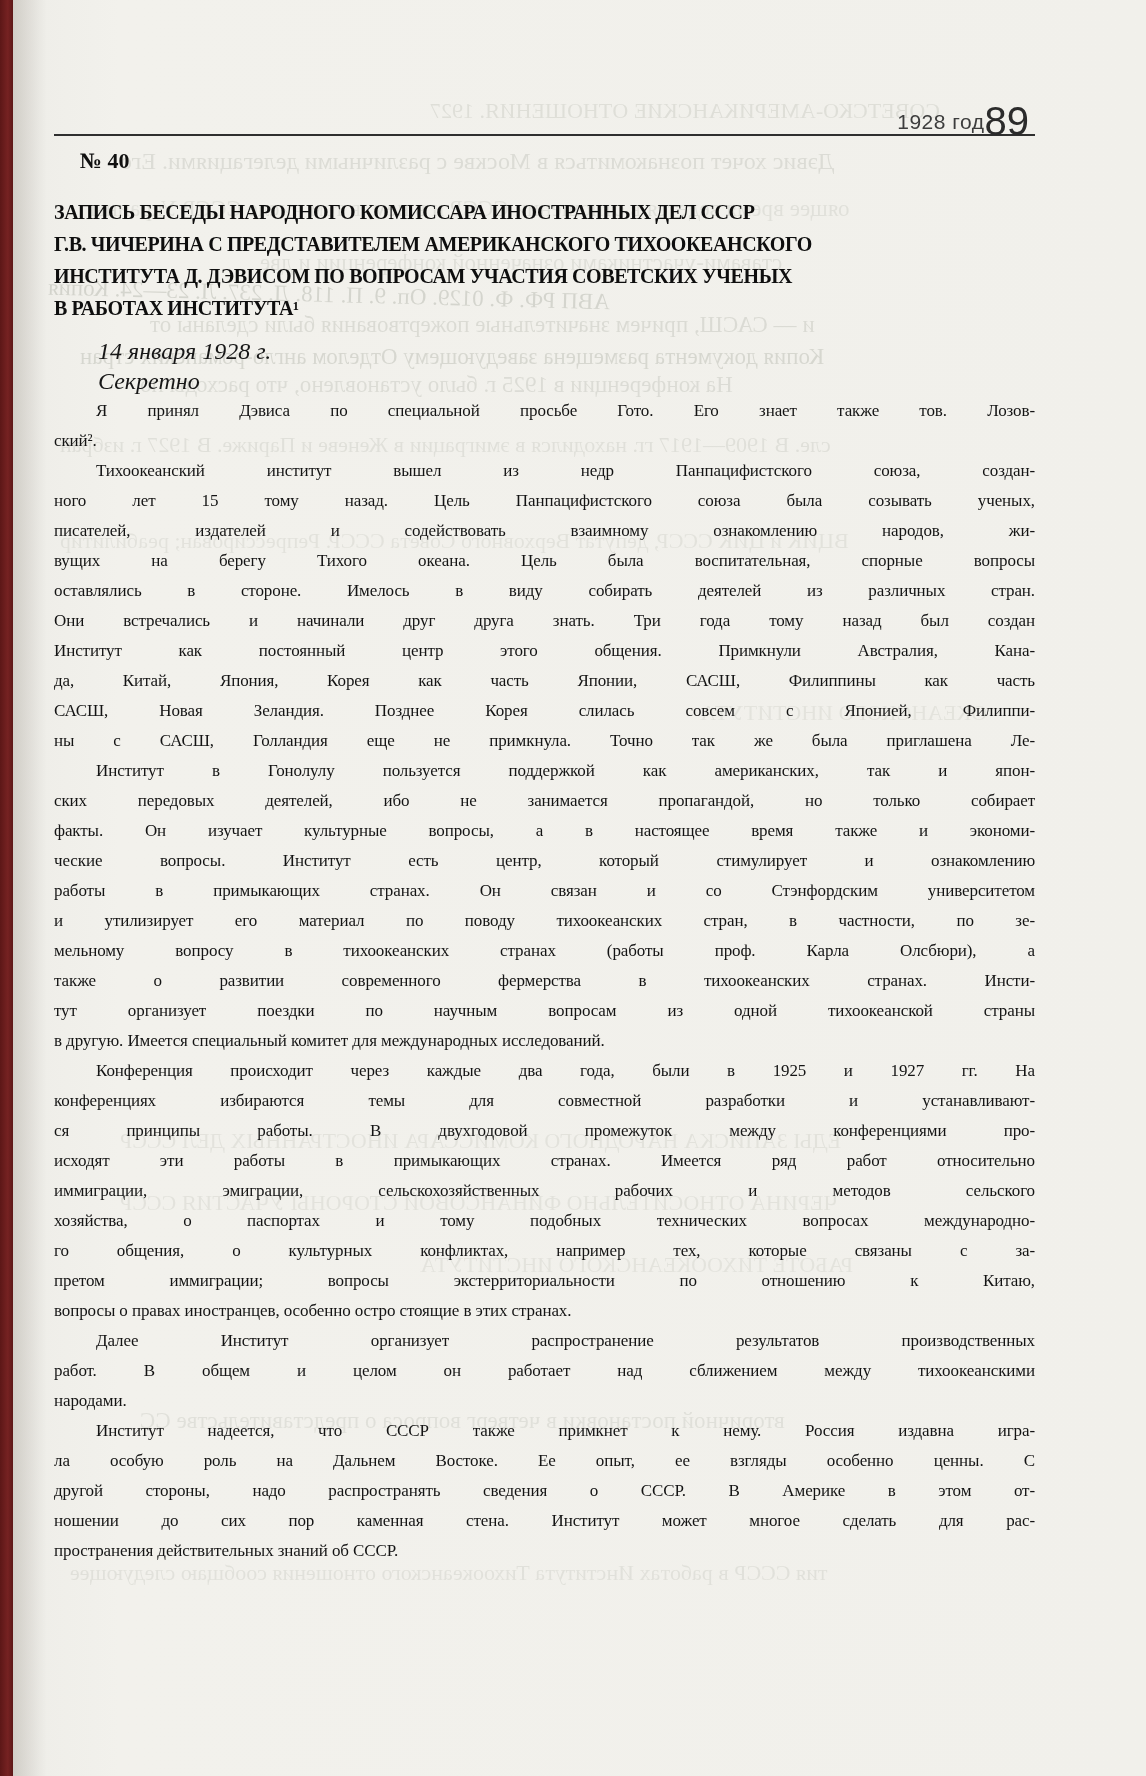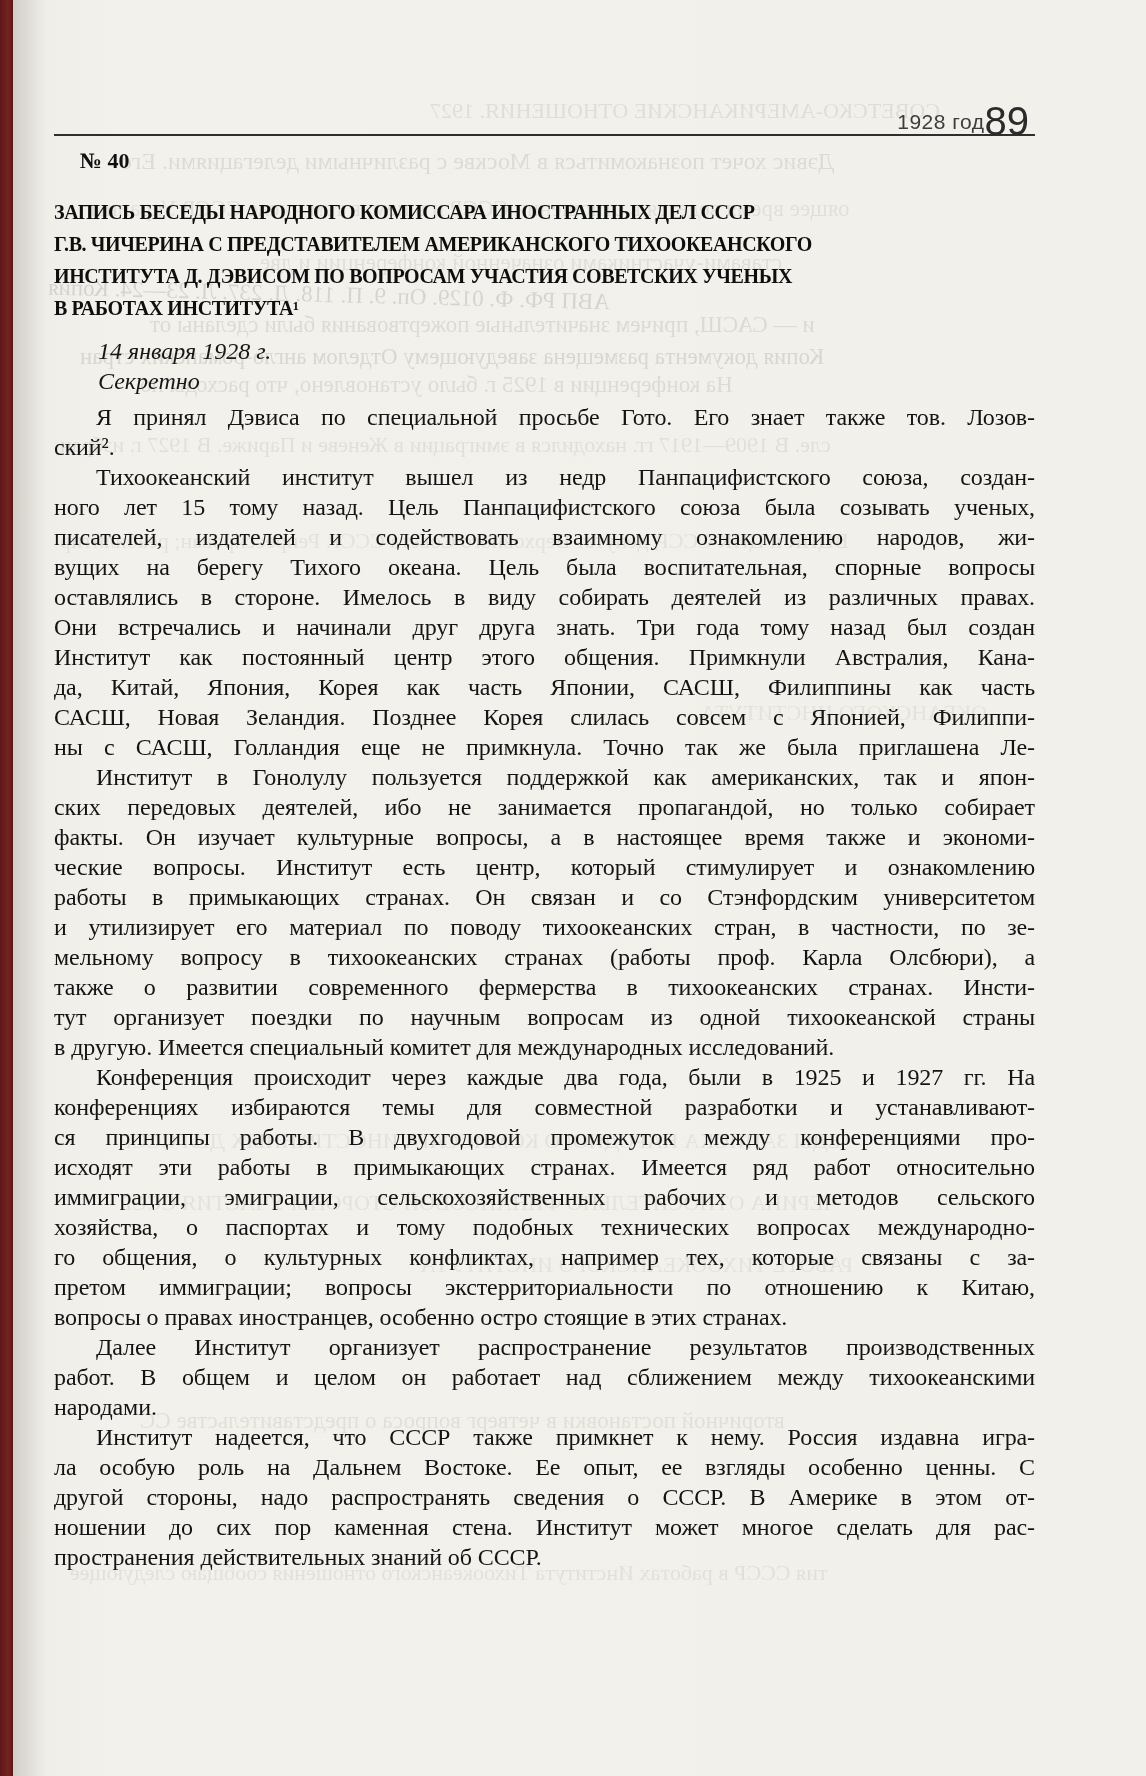--- a/index.html
+++ b/index.html
@@ -59,21 +59,21 @@
     margin-top:22px;
     font-size:20px; font-weight:bold; color:#0e0e0e;
     letter-spacing:-0.4px;
   }
   .doc-title .t-line { line-height:32px; white-space:nowrap; }
   .doc-date, .doc-classification {
     font-style:italic; font-size:24px; line-height:30px;
     padding-left:44px; color:#171717;
   }
   .doc-date { margin-top:12px; }
-  .doc-body { margin-top:6px; font-size:24px; color:#141414; }
+  .doc-body { margin-top:0; font-size:17px; color:#141414; }
   .para { margin:0; }
   .line {
     height:30px; line-height:30px;
     text-align:justify; text-align-last:justify;
     overflow:hidden;
     letter-spacing:-0.1px;
   }
   .line.first { padding-left:42px; }
   .line.pl { text-align-last:left;font-family:Liberation Serif, serif; }
 </style>
@@ -125,21 +125,21 @@
     <div class="doc-body" id="doc-body">
         <div class="para">
           <div class="line first">Я принял Дэвиса по специальной просьбе Гото. Его знает также тов. Лозов-</div>
           <div class="line pl">ский².</div>
         </div>
         <div class="para">
           <div class="line first">Тихоокеанский институт вышел из недр Панпацифистского союза, создан-</div>
           <div class="line">ного лет 15 тому назад. Цель Панпацифистского союза была созывать ученых,</div>
           <div class="line">писателей, издателей и содействовать взаимному ознакомлению народов, жи-</div>
           <div class="line">вущих на берегу Тихого океана. Цель была воспитательная, спорные вопросы</div>
-          <div class="line">оставлялись в стороне. Имелось в виду собирать деятелей из различных правах.</div>
+          <div class="line">оставлялись в стороне. Имелось в виду собирать деятелей из различных стран.</div>
           <div class="line">Они встречались и начинали друг друга знать. Три года тому назад был создан</div>
           <div class="line">Институт как постоянный центр этого общения. Примкнули Австралия, Кана-</div>
           <div class="line">да, Китай, Япония, Корея как часть Японии, САСШ, Филиппины как часть</div>
           <div class="line">САСШ, Новая Зеландия. Позднее Корея слилась совсем с Японией, Филиппи-</div>
           <div class="line">ны с САСШ, Голландия еще не примкнула. Точно так же была приглашена Ле-</div>
         </div>
         <div class="para">
           <div class="line first">Институт в Гонолулу пользуется поддержкой как американских, так и япон-</div>
           <div class="line">ских передовых деятелей, ибо не занимается пропагандой, но только собирает</div>
           <div class="line">факты. Он изучает культурные вопросы, а в настоящее время также и экономи-</div>

